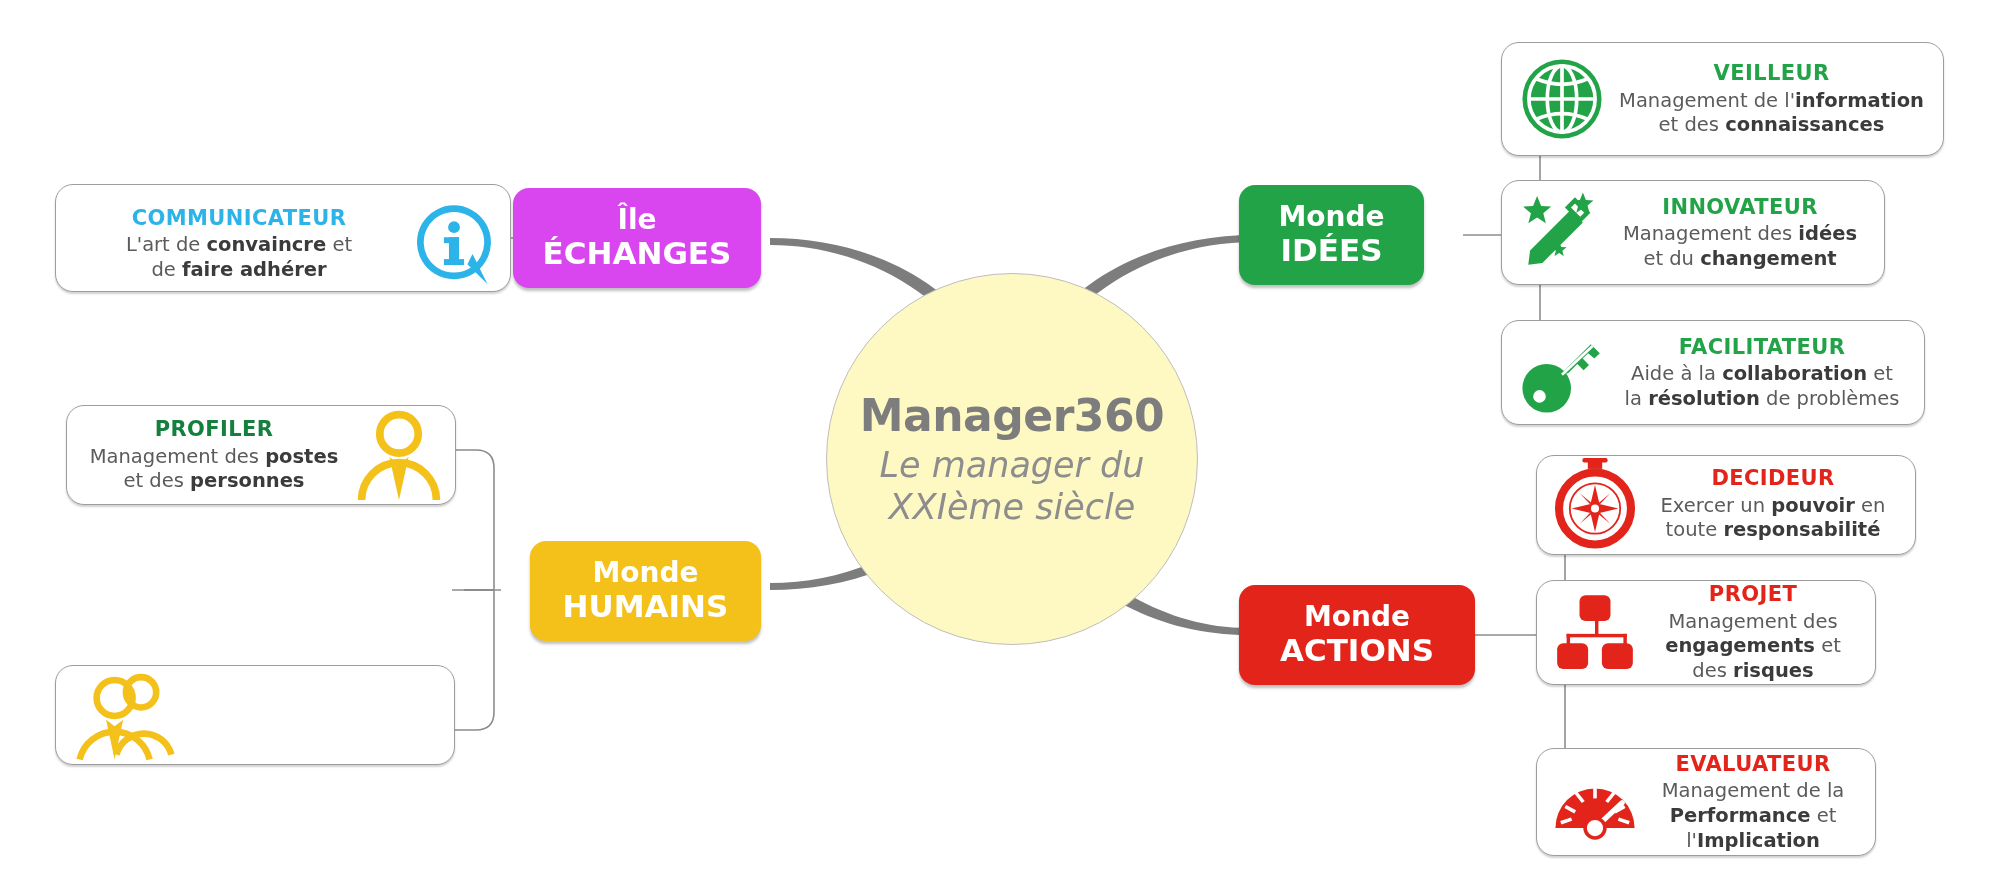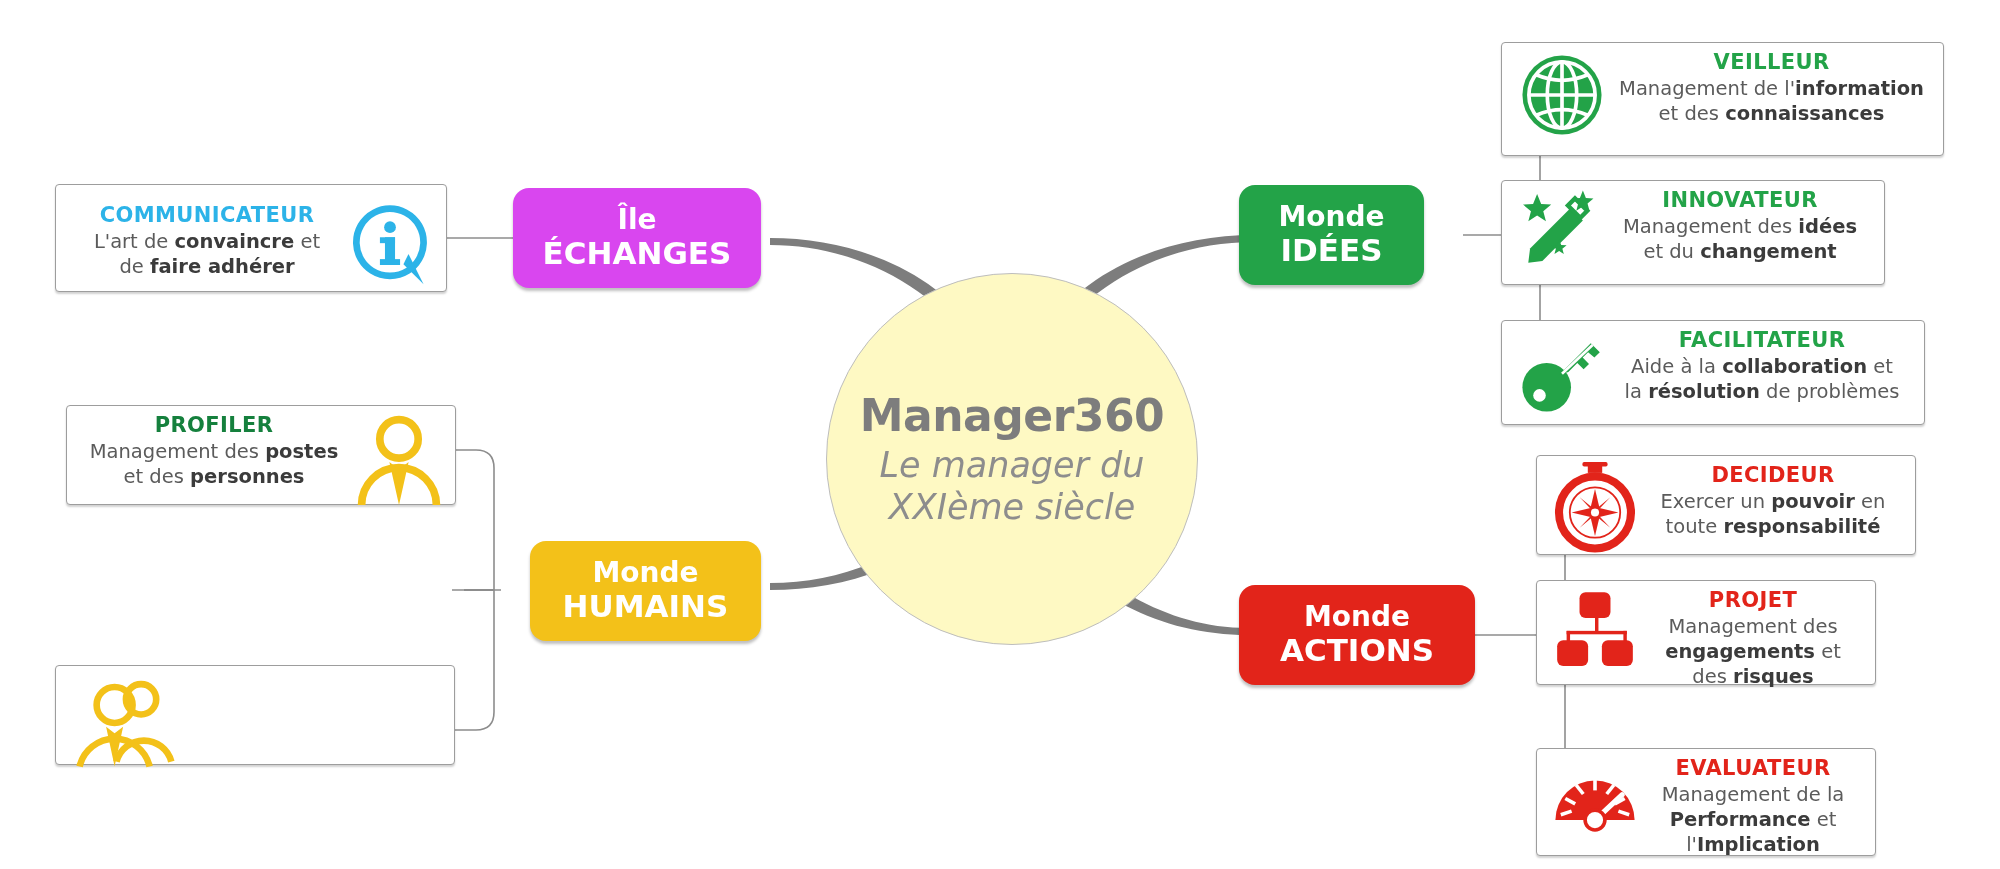--- a/index.html
+++ b/index.html
@@ -9,23 +9,23 @@
     color:#4a4a4a;
   }
   #stage{position:absolute;left:0;top:0;width:2000px;height:869px;}
   #wires{position:absolute;left:0;top:0;width:2000px;height:869px;pointer-events:none;}
 
   
   .card{
     position:absolute;
     background:#ffffff;
     border:1.5px solid #9d9d9d;
-    border-radius:4px;
+    border-radius:18px;
     box-shadow:0 2px 2px rgba(0,0,0,0.18);
-    display:flex;align-items:flex-start;
+    display:flex;align-items:center;
     box-sizing:border-box;
   }
   .card .txt{flex:1;text-align:center;line-height:1.26;}
   .card .role{
     font-weight:bold;font-size:21px;letter-spacing:.4px;
     display:block;margin-bottom:2px;
   }
   .card .desc{font-size:19.5px;color:#5b5b5b;display:block;}
   .card .desc b{color:#3b3b3b;font-weight:bold;}
   .icon-wrap{display:flex;align-items:center;justify-content:center;flex:0 0 auto;}
@@ -143,21 +143,21 @@
     </div>
   </div>
 
   <div class="hub red" style="left:1239px;top:585px;width:236px;height:100px;">
     <div>
       <span class="l1">Monde</span>
       <span class="l2">ACTIONS</span>
     </div>
   </div>
 
-  <div class="card" style="left:55px;top:184px;width:392px;height:108px;padding:17px 10px 6px 14px;">
+  <div class="card" style="left:55px;top:184px;width:456px;height:108px;padding:17px 10px 6px 14px;">
     <div class="txt">
       <span class="role blue">COMMUNICATEUR</span>
       <span class="desc"><span>L'art de </span><b>convaincre</b><span> et</span></span>
       <span class="desc"><span>de </span><b>faire adhérer</b><span></span></span>
     </div>
     <div class="icon-wrap" style="width:92px;">
       <svg width="84" height="84" viewBox="0 0 100 100">
         <path d="M50 8 A40 40 0 1 1 49.9 8 Z" fill="none" stroke="#2cb3e8" stroke-width="8"></path>
         <path d="M66 74 L90 98 L72 62 Z" fill="#2cb3e8"></path>
         <circle cx="50" cy="30" r="7" fill="#2cb3e8"></circle>

